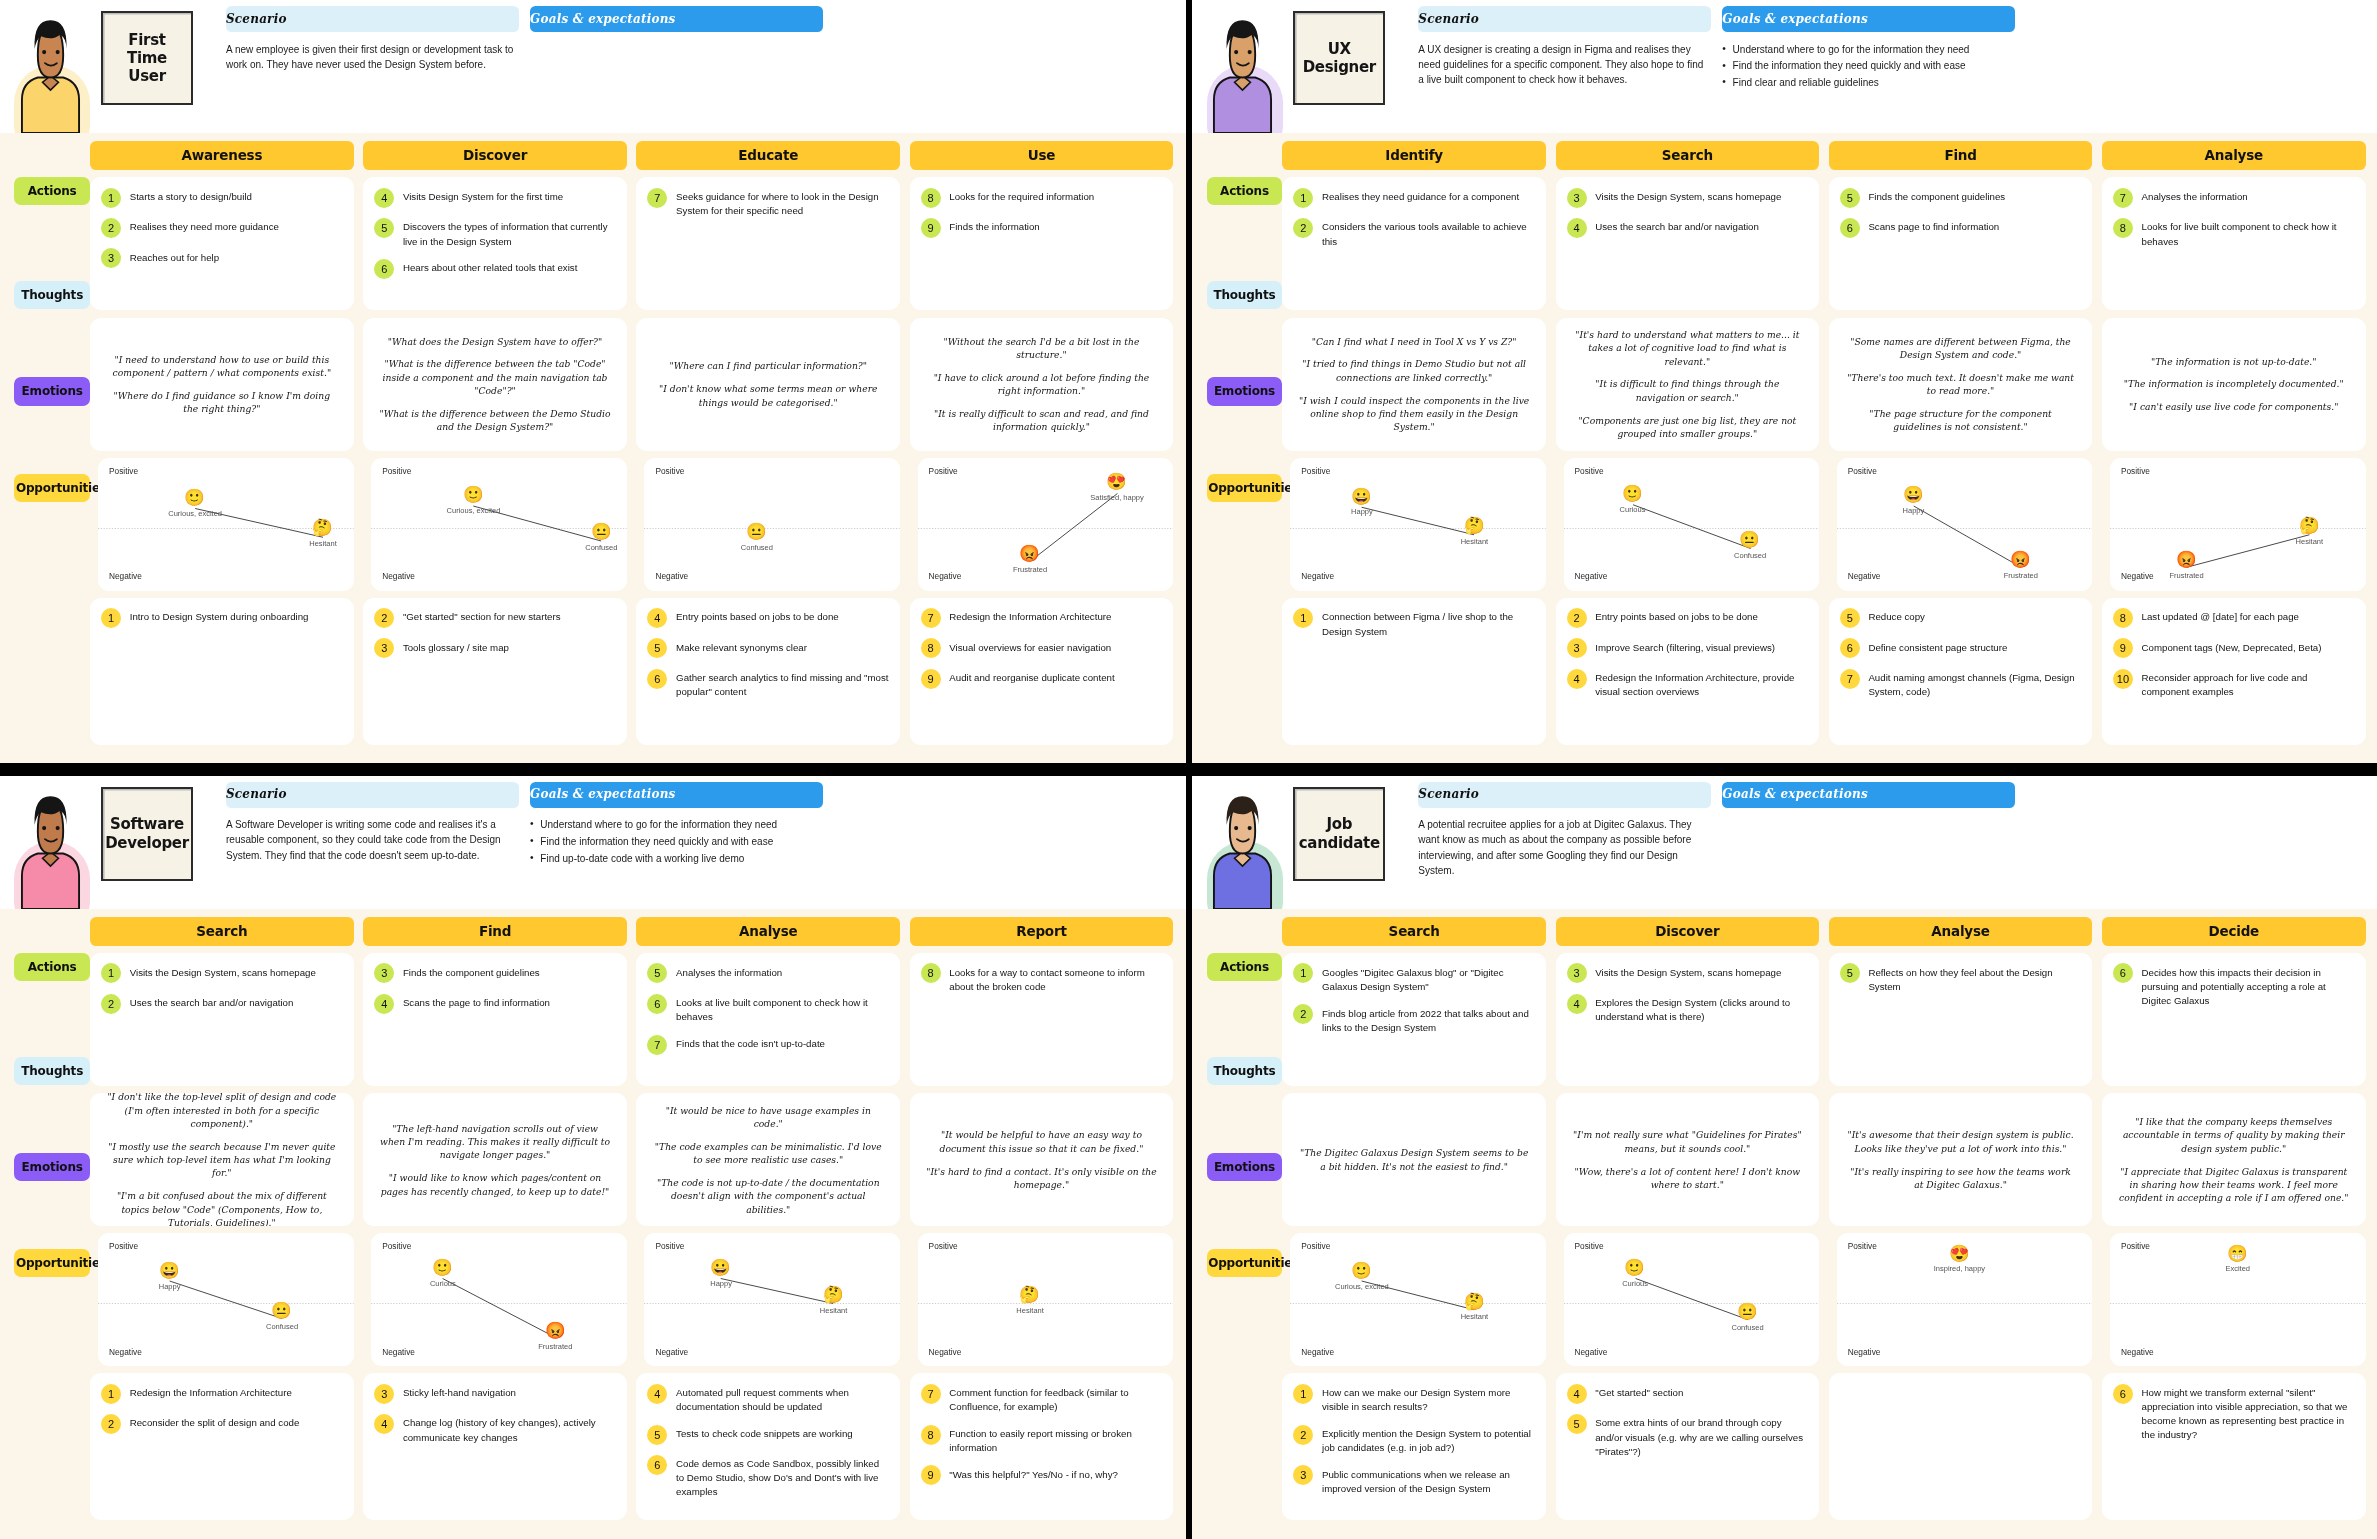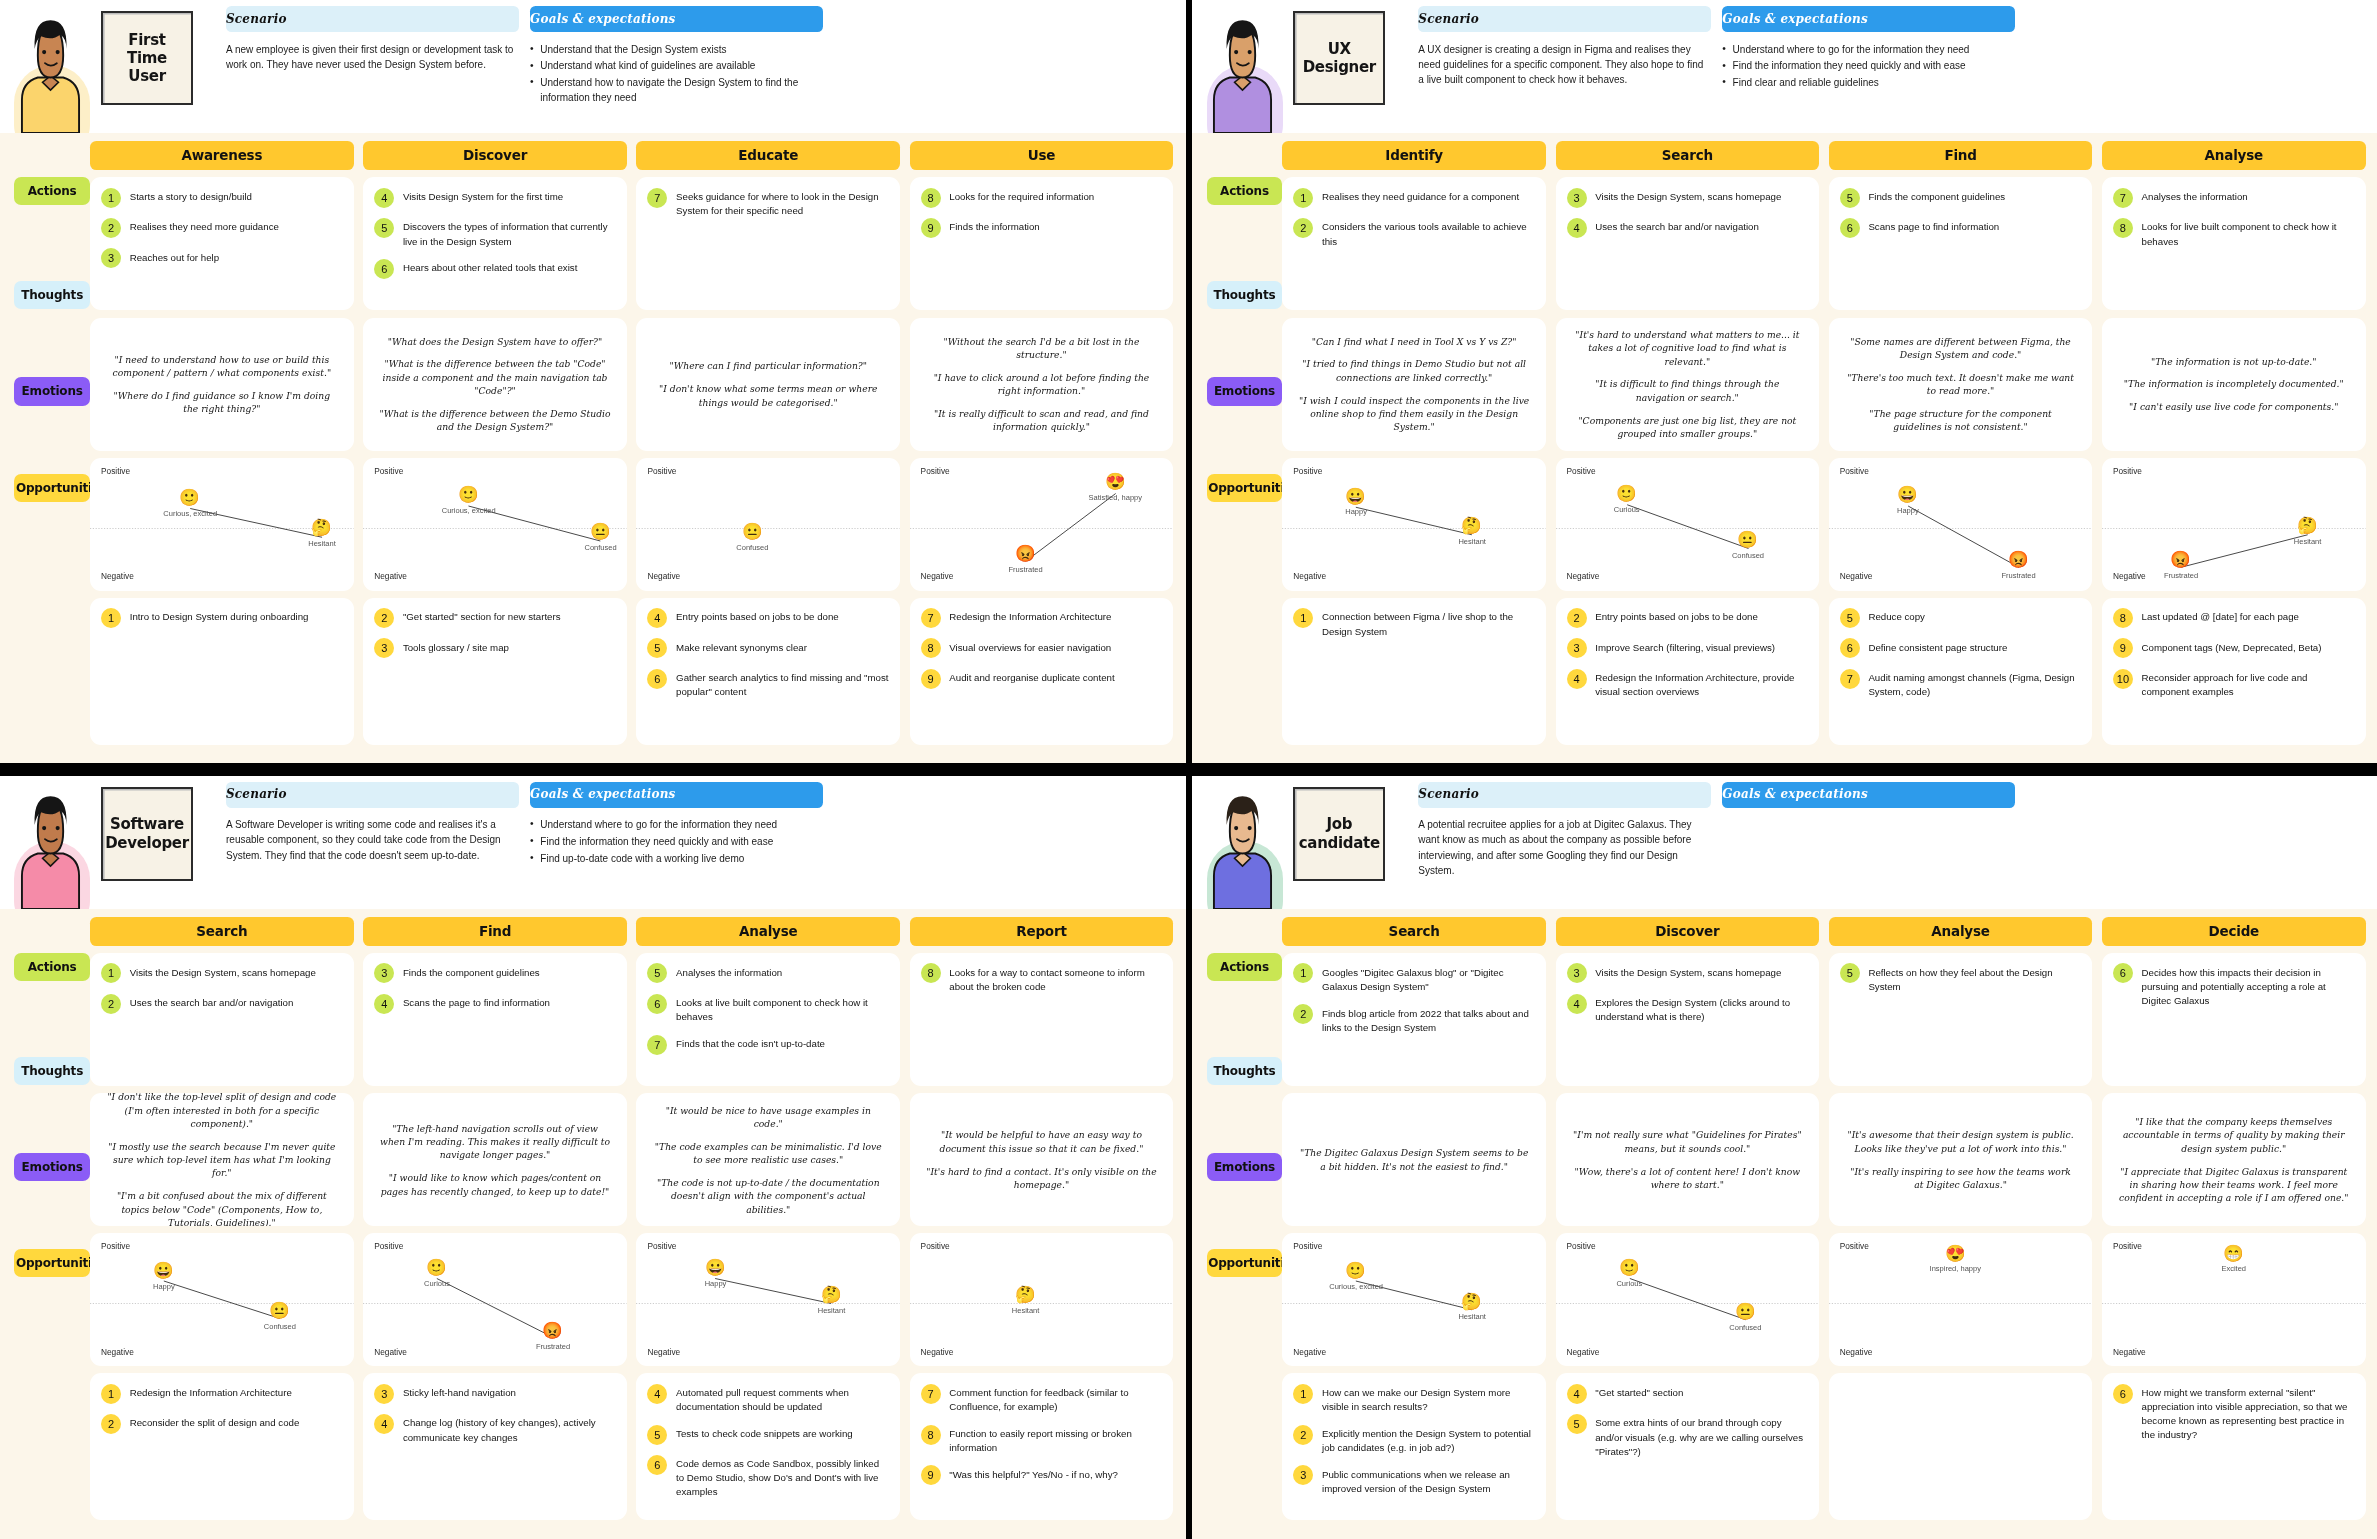--- a/index.html
+++ b/index.html
@@ -150,21 +150,21 @@
     letter-spacing: -0.2px;
   }
   .card {
     background: #fff;
     border-radius: 11px;
     padding: 10.3px 11px;
     overflow: hidden;
   }
   .card-actions { margin-top: 7.1px; height: 133px; }
   .card-thoughts { margin-top: 7.1px; height: 133px; display:flex; align-items:center; justify-content:center;}
-  .card-emotions { margin-top: 7.1px; height: 133px; padding: 8px 0 0 0; position: relative; }
+  .card-emotions { margin-top: 7.1px; height: 133px; padding: 8px 0 0 0; position: relative; margin-left: 8px; }
   .card-opps { margin-top: 7.1px; height: 147px; }
 
   .bullet-row {
     display: flex;
     align-items: flex-start;
     gap: 8.7px;
     margin-bottom: 10.3px;
   }
   .num {
     width: 20px; height: 20px; border-radius: 50%;
@@ -221,27 +221,20 @@
         <div class="persona-box">
           <div class="persona-name">First Time User</div>
         </div>
         <div class="hdr-cols">
           <div class="hdr-col">
             <div class="chip chip-scenario">Scenario</div>
             <div class="hdr-body">A new employee is given their first design or development task to work on. They have never used the Design System before.</div>
           </div>
           <div class="hdr-col">
             <div class="chip chip-goals">Goals &amp; expectations</div>
-            <div class="hdr-body">
-              <ul>
-                <li>Understand that the Design System exists</li>
-                <li>Understand what kind of guidelines are available</li>
-                <li>Understand how to navigate the Design System to find the information they need</li>
-              </ul>
-            </div>
           </div>
         </div>
       </div>
       <div class="board">
         <div class="rowlabels">
           <div class="rowlabel rl-actions">Actions</div>
           <div class="rowlabel rl-thoughts" style="margin-top: 76px;">Thoughts</div>
           <div class="rowlabel rl-emotions" style="margin-top: 68px;">Emotions</div>
           <div class="rowlabel rl-opps" style="margin-top: 68px;">Opportunities</div>
         </div>

